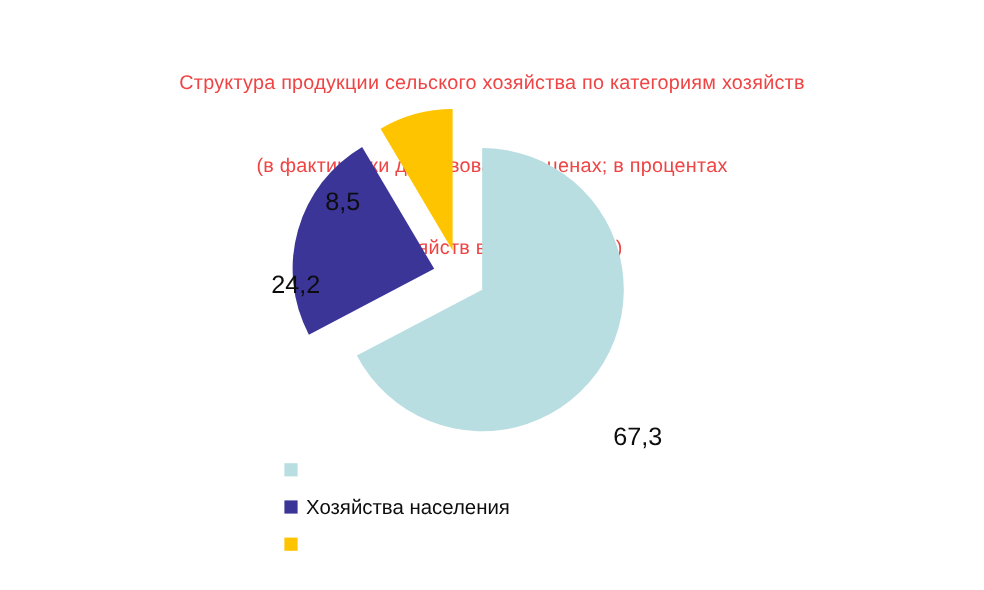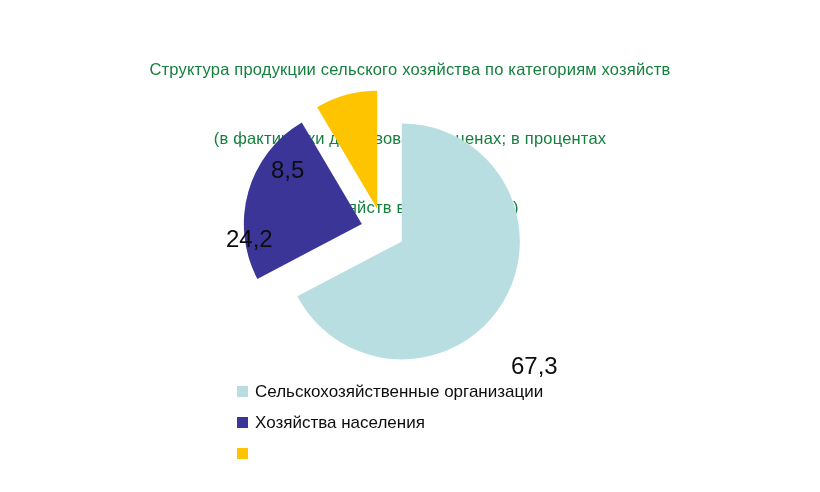--- a/index.html
+++ b/index.html
@@ -27,21 +27,21 @@
   
   #chart-title {
     position: absolute;
     left: 0;
     top: 12px;
     width: 820px;
     text-align: center;
     font-size: 16.5px;
     line-height: 23px;
     font-weight: normal;
-    color: #15803d;
+    color: #ef4444;
     letter-spacing: 0.2px;
     white-space: pre;
   }
   #chart-title .tline { display: block; }
 
   
   #pie-area {
     position: absolute;
     left: 0;
     top: 70px;
@@ -50,21 +50,21 @@
   }
   #pie-svg {
     position: absolute;
     left: 0;
     top: 0;
   }
 
   
   .data-label {
     position: absolute;
-    font-size: 24px;
+    font-size: 21px;
     color: #0d0d0d;
     white-space: nowrap;
     line-height: 1;
   }
   #label-sel-org  { left: 511px; top: 262px; margin-top: 22px; }
   #label-hoz-nas  { left: 226px; top: 157px; }
   #label-kfh      { left: 271px; top:  88px; }
 
   
   #legend {
@@ -112,21 +112,20 @@
     </svg>
 
     <div class="data-label" id="label-sel-org">67,3</div>
     <div class="data-label" id="label-hoz-nas">24,2</div>
     <div class="data-label" id="label-kfh">8,5</div>
   </div>
 
   <div id="legend">
     <div class="legend-row">
       <span class="legend-swatch" id="sw-0" style="background: rgb(184, 222, 226);"></span>
-      <span class="legend-label">Сельскохозяйственные организации</span>
     </div>
     <div class="legend-row">
       <span class="legend-swatch" id="sw-1" style="background: rgb(59, 53, 152);"></span>
       <span class="legend-label">Хозяйства населения</span>
     </div>
     <div class="legend-row">
       <span class="legend-swatch" id="sw-2" style="background: rgb(255, 196, 0);"></span>
     </div>
   </div>
 

